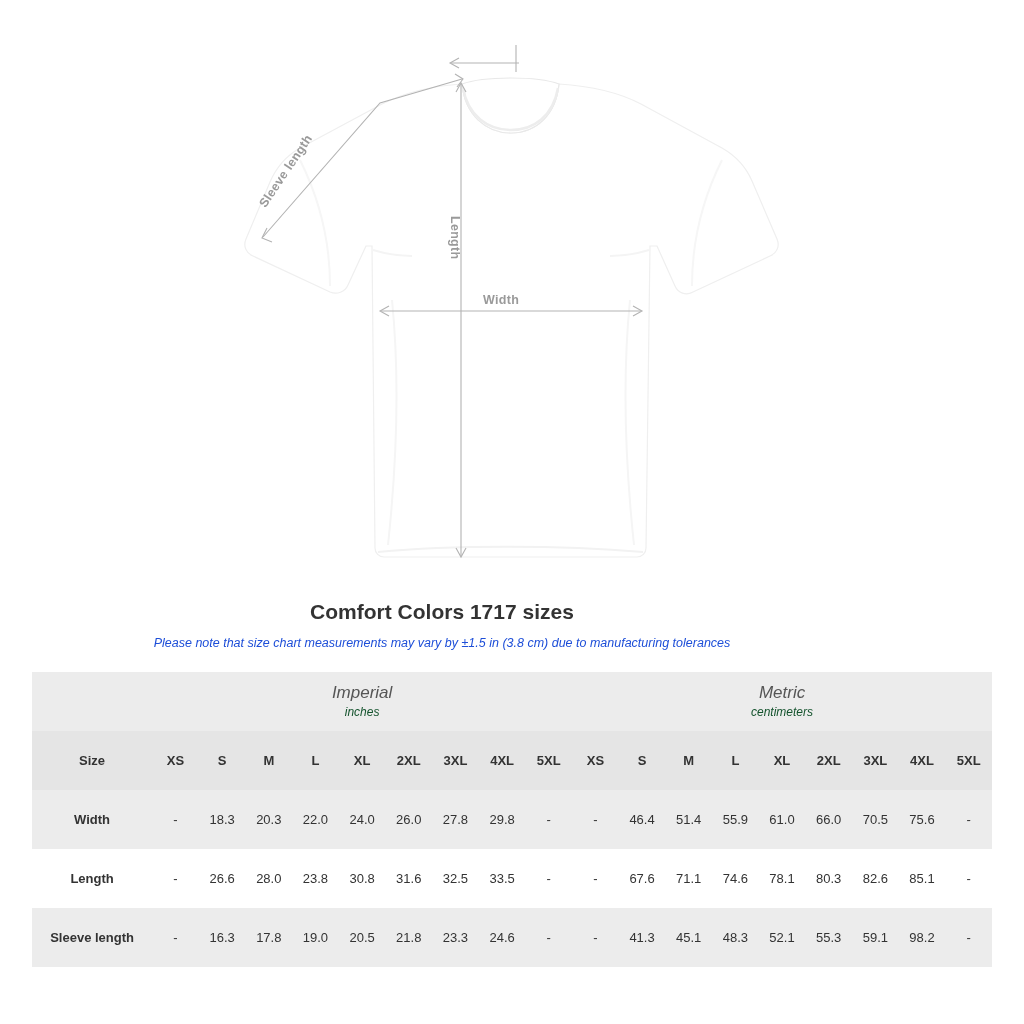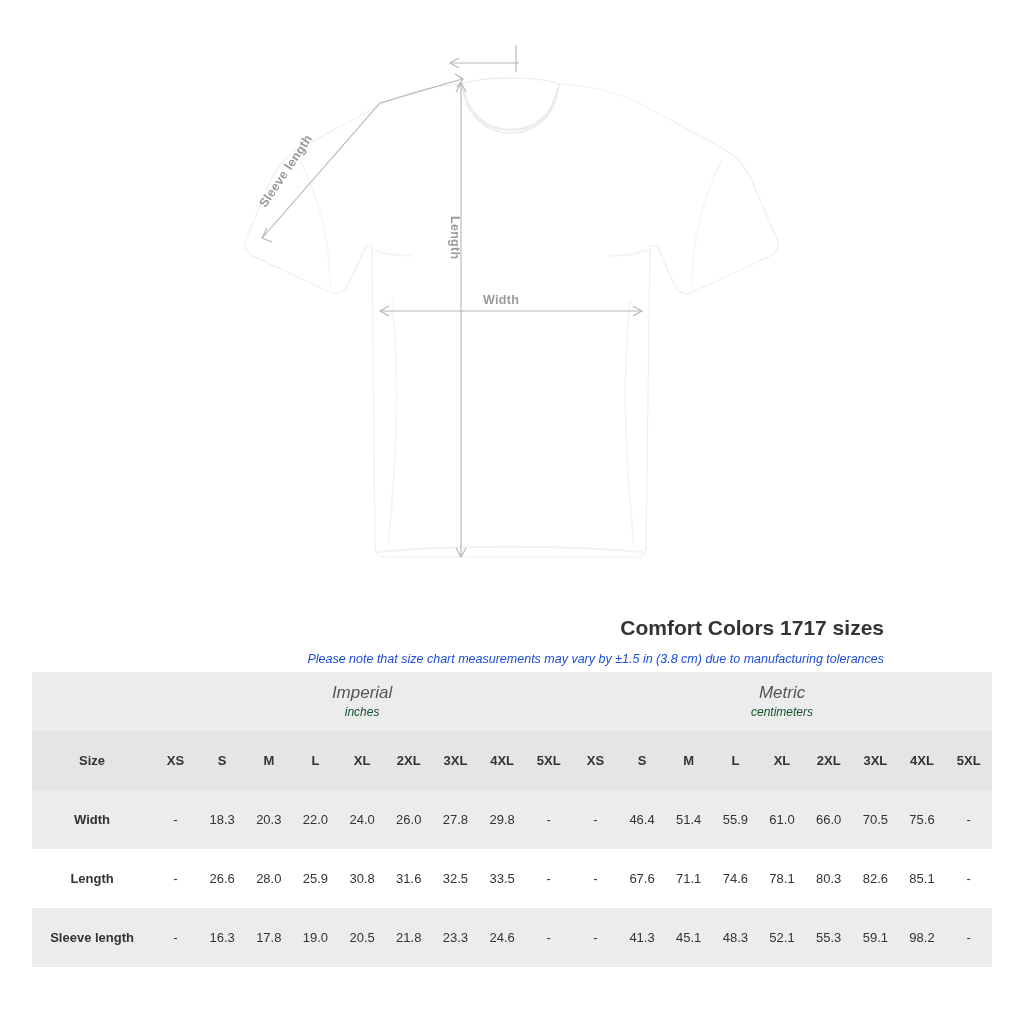--- a/index.html
+++ b/index.html
@@ -44,23 +44,23 @@
   }
   .dim-label.sleeve-label {
     left: 268px; top: 196px;
     transform-origin: left bottom;
     transform: rotate(-56deg);
   }
 
   
   .title-block {
     position: absolute;
-    left: 0; top: 616px;
+    left: 0; top: 600px;
     width: 884px;
-    text-align: right;
+    text-align: center;
   }
   .chart-title {
     font-size: 21px;
     font-weight: bold;
     color: #333333;
     margin: 0;
   }
   .chart-note {
     font-size: 12.5px;
     font-style: italic;
@@ -290,21 +290,21 @@
           <td>70.5</td>
           <td>75.6</td>
           <td>-</td>
         </tr>
 
         <tr class="data-row plain">
           <td class="rowlabel">Length</td>
           <td>-</td>
           <td>26.6</td>
           <td>28.0</td>
-          <td>25.9</td>
+          <td>23.8</td>
           <td>30.8</td>
           <td>31.6</td>
           <td>32.5</td>
           <td>33.5</td>
           <td>-</td>
           <td>-</td>
           <td>67.6</td>
           <td>71.1</td>
           <td>74.6</td>
           <td>78.1</td>

